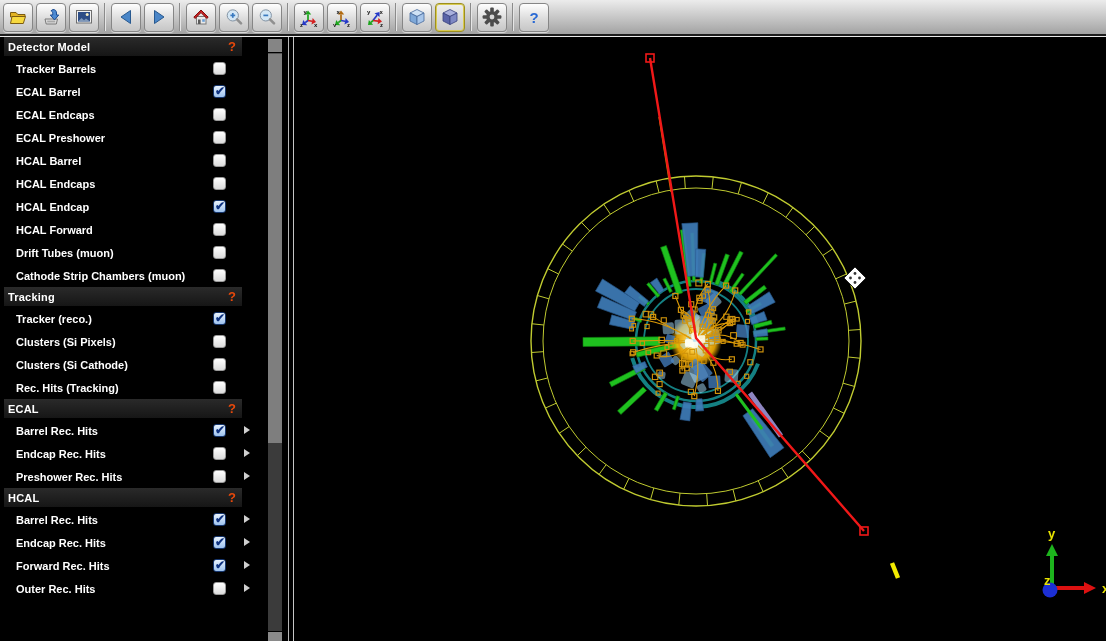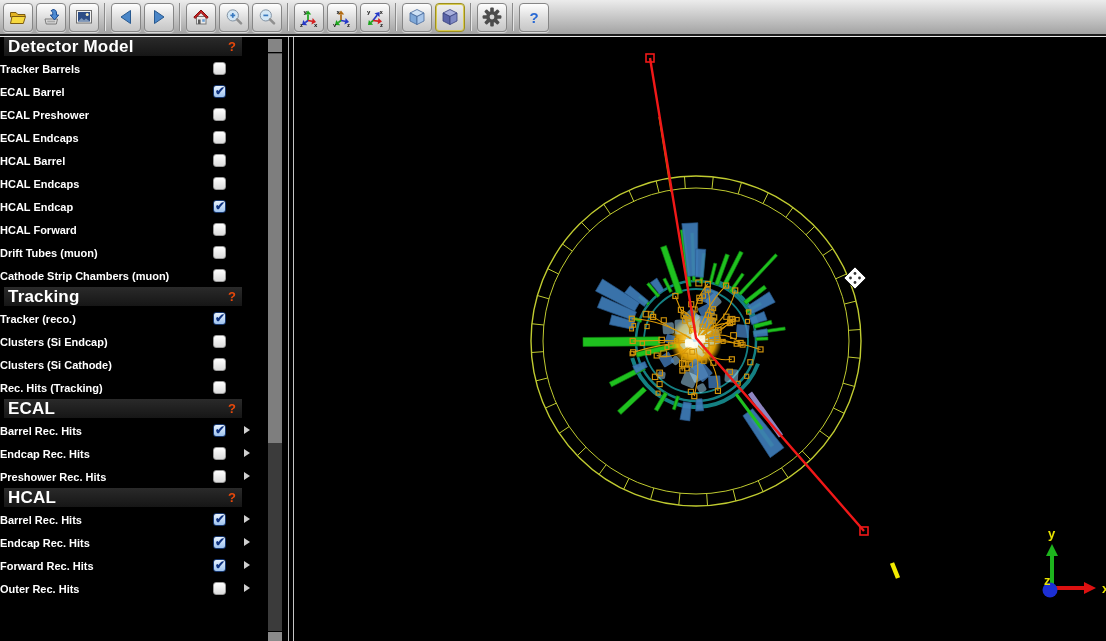--- a/index.html
+++ b/index.html
@@ -45,24 +45,24 @@
   .scroll-track-low { top:406px; height:188px; background:#3b3b3b; }
   .scroll-btn-bot { top:595px; height:9px; background:#8a8a8a; }
   .divider { width:6px; height:100%; background:#000; border-left:1px solid #b9b9b9; border-right:1px solid #c6c6c6; }
   .viewport { flex:1; height:100%; background:#000; position:relative; }
   
   .sec-header {
     height:19px; margin:0 20px 1px 4px; padding:0 6px 0 4px;
     background:linear-gradient(#2a2a2a,#161616);
     display:flex; align-items:center; justify-content:space-between;
   }
-  .sec-title { color:#fff; font-size:17px; font-weight:bold; letter-spacing:.2px; }
+  .sec-title { color:#fff; font-size:11px; font-weight:bold; letter-spacing:.2px; }
   .sec-help { color:#e8490b; font-size:13px; font-weight:bold; cursor:pointer; line-height:1; }
   .row {
-    height:23px; display:flex; align-items:center; position:relative; 
+    height:23px; display:flex; align-items:center; position:relative; padding-left:16px;
   }
   .row-label { color:#fff; font-size:11px; font-weight:bold; }
   .cbx {
     position:absolute; left:213px; top:5px; width:13px; height:13px;
     border-radius:3px; cursor:pointer;
     background:linear-gradient(#ffffff,#dcdcdc); border:1px solid #9a9a9a;
   }
   .cbx.checked {
     background:linear-gradient(#e9f3fd,#9dc2ee);
     border:1px solid #16366e;
@@ -238,25 +238,25 @@
         </div>
         <div class="row">
           <span class="row-label">Tracker Barrels</span>
           <span class="cbx"></span>
         </div>
         <div class="row">
           <span class="row-label">ECAL Barrel</span>
           <span class="cbx checked"></span>
         </div>
         <div class="row">
+          <span class="row-label">ECAL Endcaps</span>
+          <span class="cbx"></span>
+        </div>
+        <div class="row">
           <span class="row-label">ECAL Preshower</span>
-          <span class="cbx"></span>
-        </div>
-        <div class="row">
-          <span class="row-label">ECAL Endcaps</span>
           <span class="cbx"></span>
         </div>
         <div class="row">
           <span class="row-label">HCAL Barrel</span>
           <span class="cbx"></span>
         </div>
         <div class="row">
           <span class="row-label">HCAL Endcaps</span>
           <span class="cbx"></span>
         </div>
@@ -278,21 +278,21 @@
         </div>
         <div class="sec-header">
           <span class="sec-title">Tracking</span>
           <span class="sec-help">?</span>
         </div>
         <div class="row">
           <span class="row-label">Tracker (reco.)</span>
           <span class="cbx checked"></span>
         </div>
         <div class="row">
-          <span class="row-label">Clusters (Si Endcap)</span>
+          <span class="row-label">Clusters (Si Pixels)</span>
           <span class="cbx"></span>
         </div>
         <div class="row">
           <span class="row-label">Clusters (Si Cathode)</span>
           <span class="cbx"></span>
         </div>
         <div class="row">
           <span class="row-label">Rec. Hits (Tracking)</span>
           <span class="cbx"></span>
         </div>

